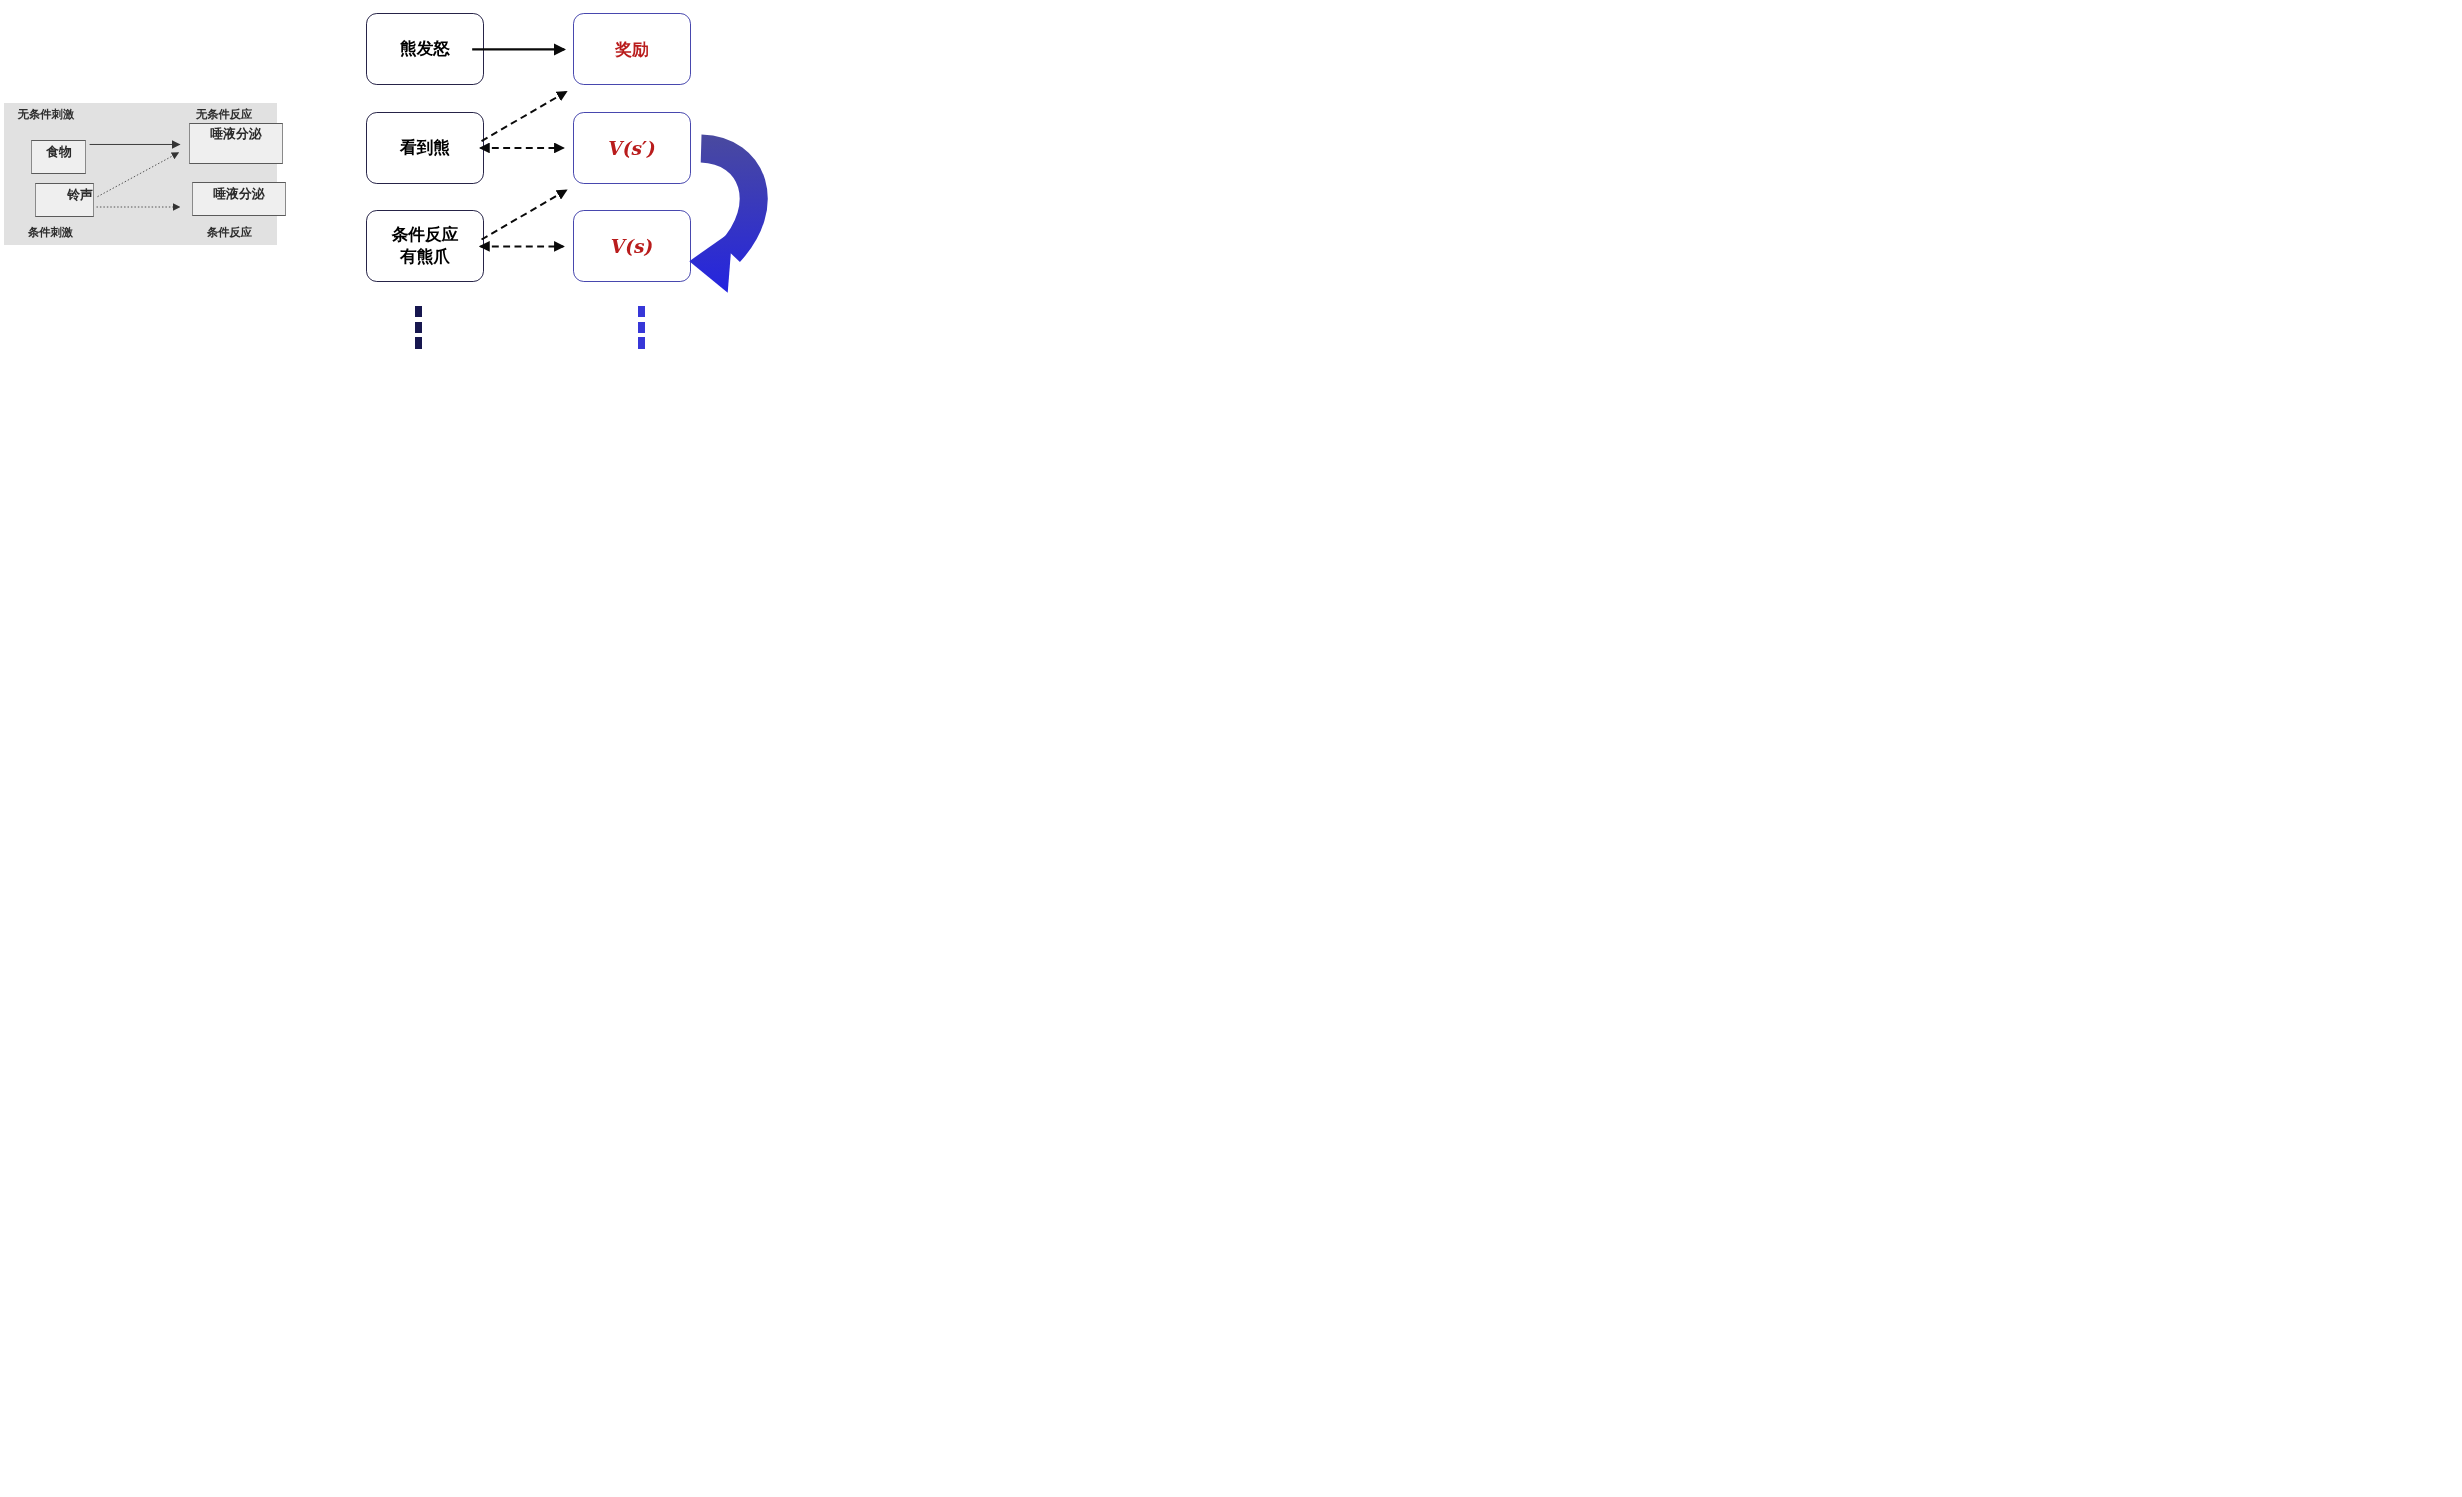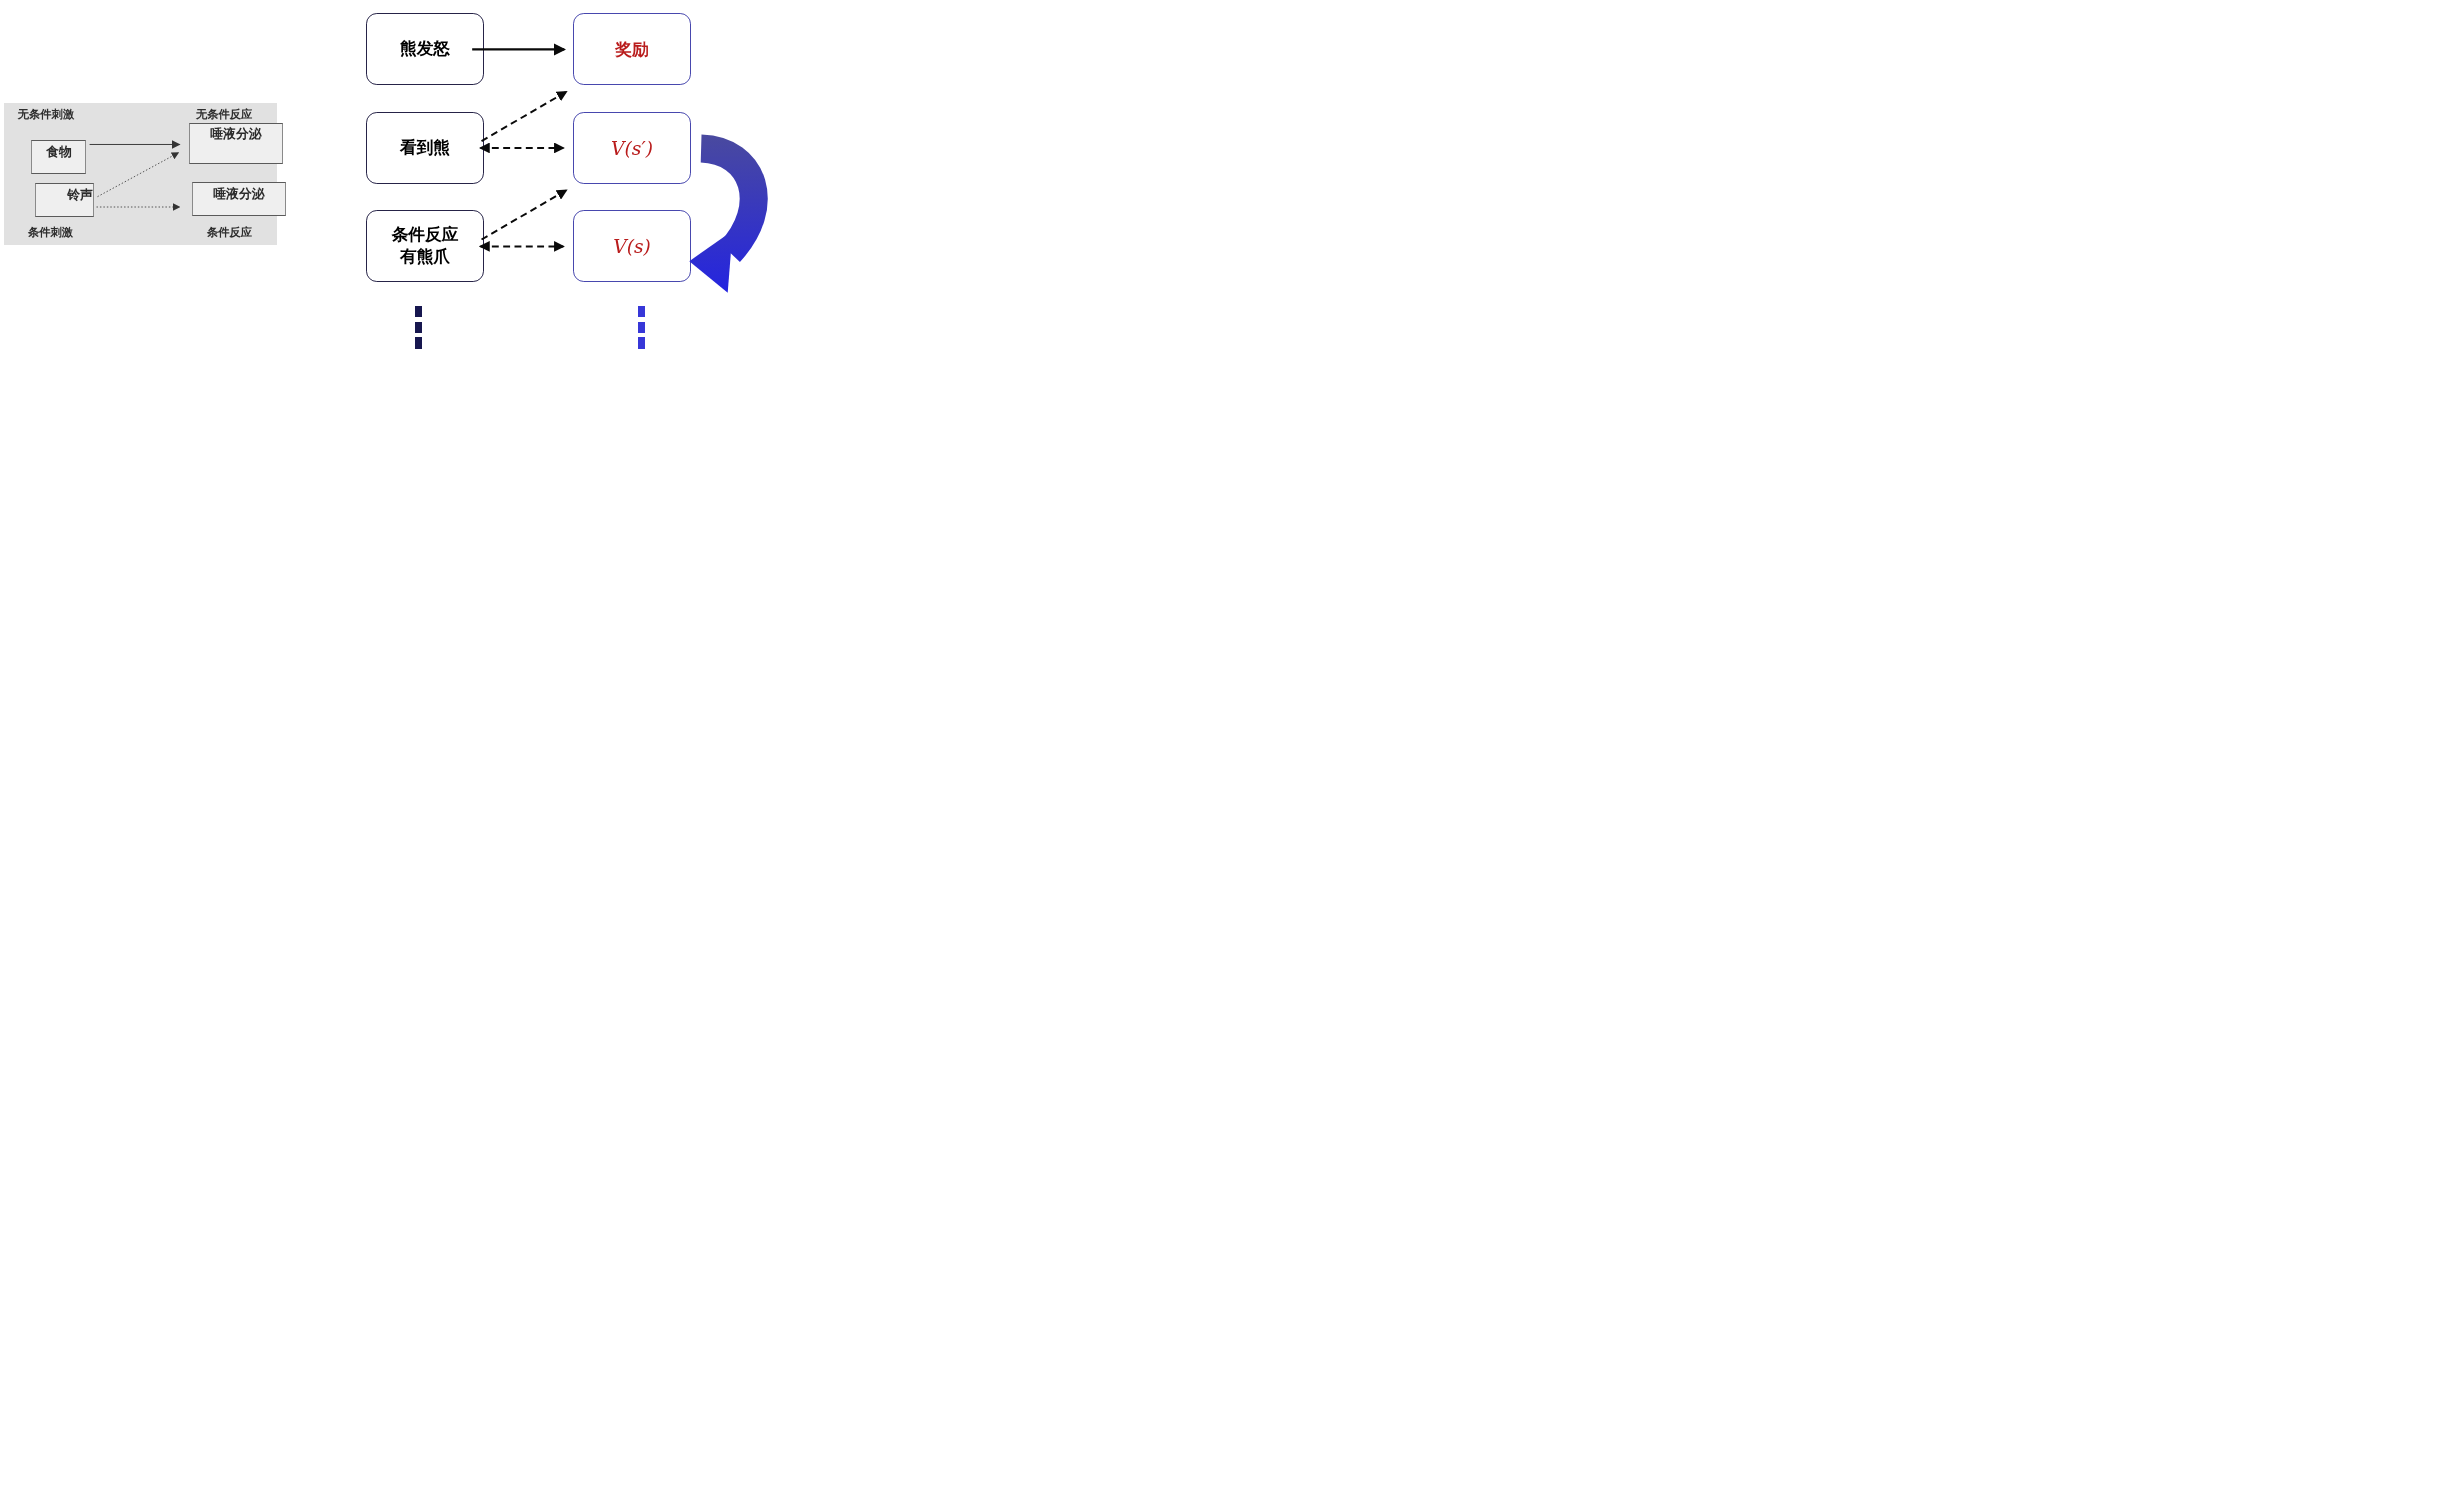--- a/index.html
+++ b/index.html
@@ -28,21 +28,21 @@
     position:absolute;box-sizing:border-box;width:118px;height:72px;background:#ffffff;
     border:1.5px solid #262347;border-radius:10.8px;
     display:flex;align-items:center;justify-content:center;text-align:center;
   }
   .col-s{left:366px;}
   .col-v{left:573px;}
   .r1{top:13.3px;} .r2{top:112px;} .r3{top:210px;}
   .stim .node-label{font-size:16.7px;font-weight:700;color:#000;white-space:pre-line;line-height:1.3;}
   .value{border-color:#4747ae;}
   .value .node-label{font-size:16.7px;font-weight:700;color:#b91c1c;}
-  .math .node-label{font-family:"DejaVu Serif","Liberation Serif",serif;font-style:italic;font-weight:400;font-size:18.7px;}
+  .math .node-label{font-family:"DejaVu Serif","Liberation Serif",serif;font-style:italic;font-weight:700;font-size:18.7px;}
   
   .overlay{position:absolute;left:0;top:0;width:773px;height:351px;pointer-events:none;}
   
   .dots{position:absolute;width:7.4px;}
   .dots .dash{width:7.4px;height:11.3px;margin-bottom:4.4px;}
   .dots-left{left:415px;top:306px;}
   .dots-right{left:638px;top:306px;}
 </style>
 </head>
 <body>

